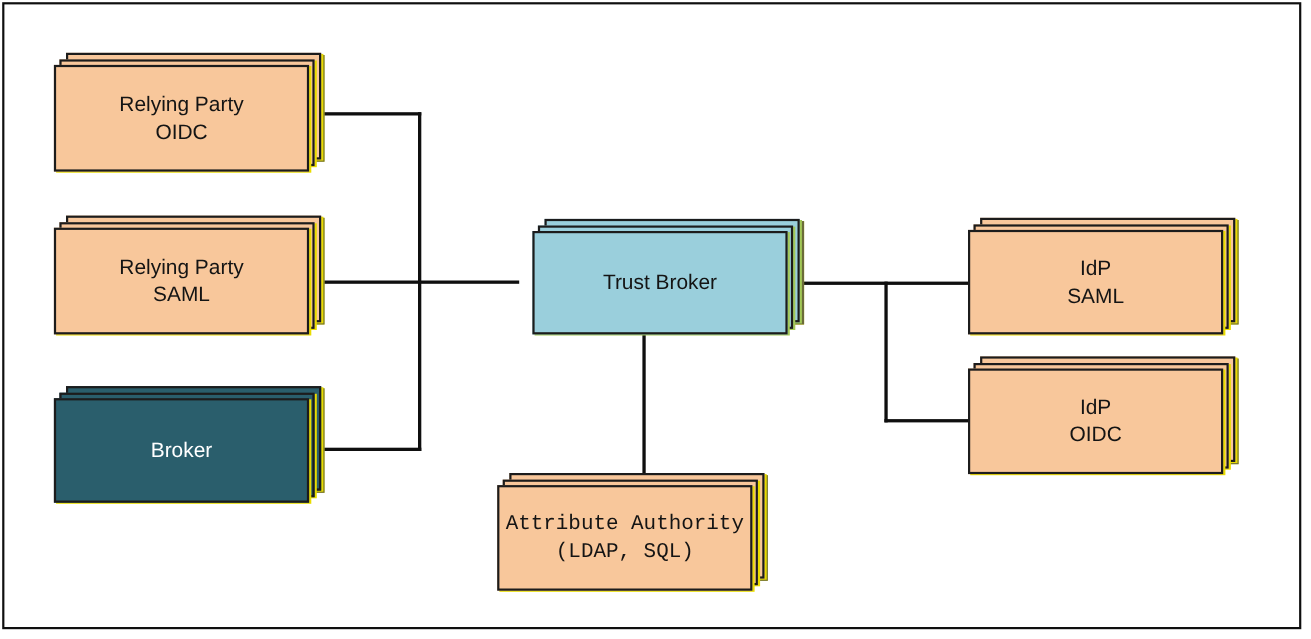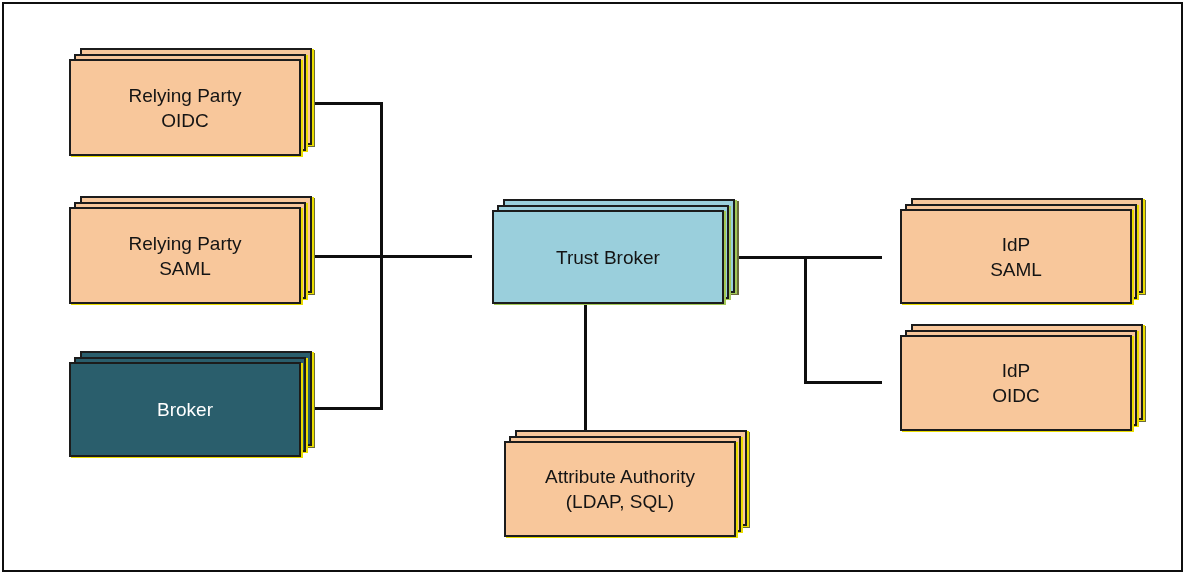--- a/index.html
+++ b/index.html
@@ -9,21 +9,21 @@
   }
   .frame{
     position:absolute;left:2px;top:2px;width:1177px;height:566px;
     border:2px solid #0f0f0f;background:transparent;
   }
   
   .line{position:absolute;background:#0f0f0f;}
   .hline{height:3px;}
   .vline{width:3px;}
   
-  .stack{position:absolute;margin-left:20px;}
+  .stack{position:absolute;}
   .layer{
     position:absolute;width:100%;height:100%;box-sizing:border-box;
     border:2px solid #1c1c1c;
   }
   .peach .layer{background:var(--peach);box-shadow:2px 1px 0 var(--stack-yellow);}
   .teal  .layer{background:var(--teal);box-shadow:2px 1px 0 var(--stack-yellow);}
   .blue  .layer{background:var(--light-blue);box-shadow:2px 1px 0 var(--stack-green);}
   .l-yellow{background:var(--stack-yellow) !important;border-color:#6b6b3a;left:14px;top:2px;box-shadow:none !important;}
   .blue .l-yellow{left:15px;top:2px;}
   .l-green{background:var(--stack-green) !important;border-color:#4e6b2f;left:13px;top:1px;box-shadow:none !important;}
@@ -80,33 +80,33 @@
   <div class="layer l-yellow"></div>
   <div class="layer l3"></div>
   <div class="layer l2"></div>
   <div class="layer l1">
     <div class="label">
       <span>Broker</span>
     </div>
   </div>
 </div>
 
-<div class="stack blue" style="left:472px;top:199px;width:232px;height:94px;">
+<div class="stack blue" style="left:484px;top:199px;width:232px;height:94px;">
   <div class="layer l-yellow"></div>
   <div class="layer l-green"></div>
   <div class="layer l3"></div>
   <div class="layer l2"></div>
   <div class="layer l1">
     <div class="label">
       <span>Trust Broker</span>
     </div>
   </div>
 </div>
 
-<div class="stack peach" style="left:484px;top:430px;width:232px;height:96px;">
+<div class="stack peach" style="left:452px;top:430px;width:232px;height:96px;font-family:Liberation Mono, monospace;">
   <div class="layer l-yellow"></div>
   <div class="layer l3"></div>
   <div class="layer l2"></div>
   <div class="layer l1">
     <div class="label">
       <span>Attribute Authority</span>
       <span>(LDAP, SQL)</span>
     </div>
   </div>
 </div>

